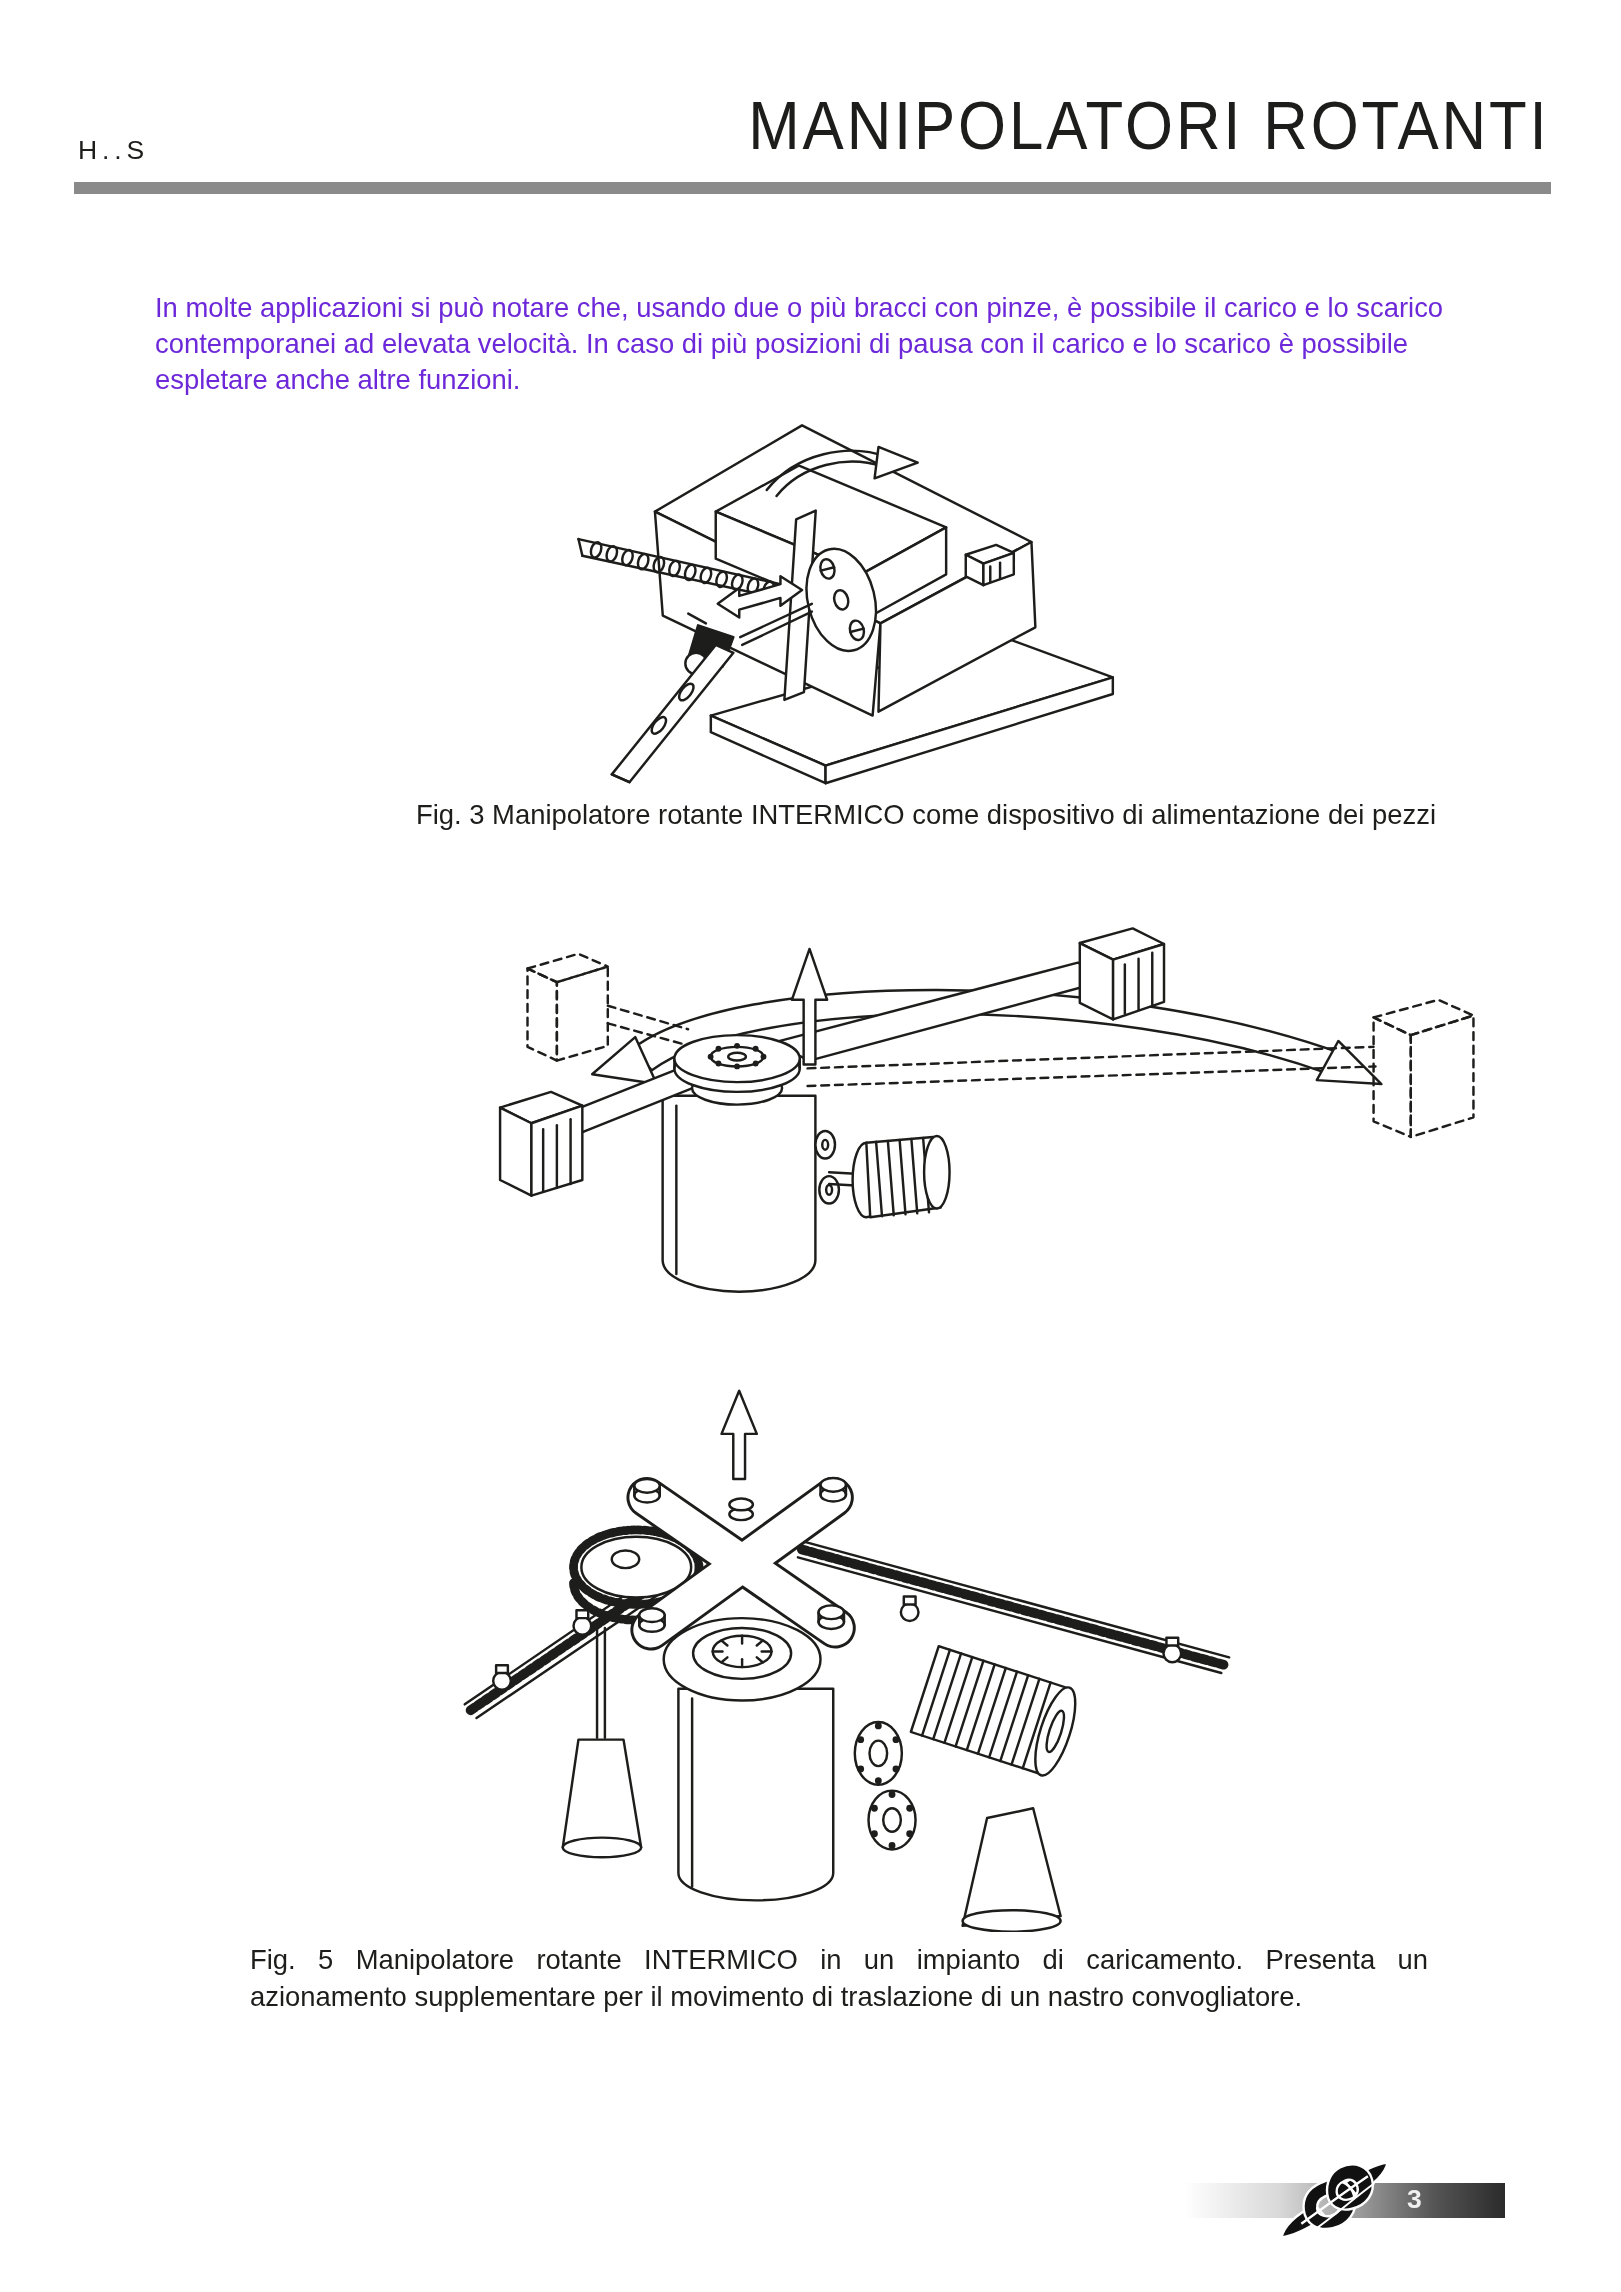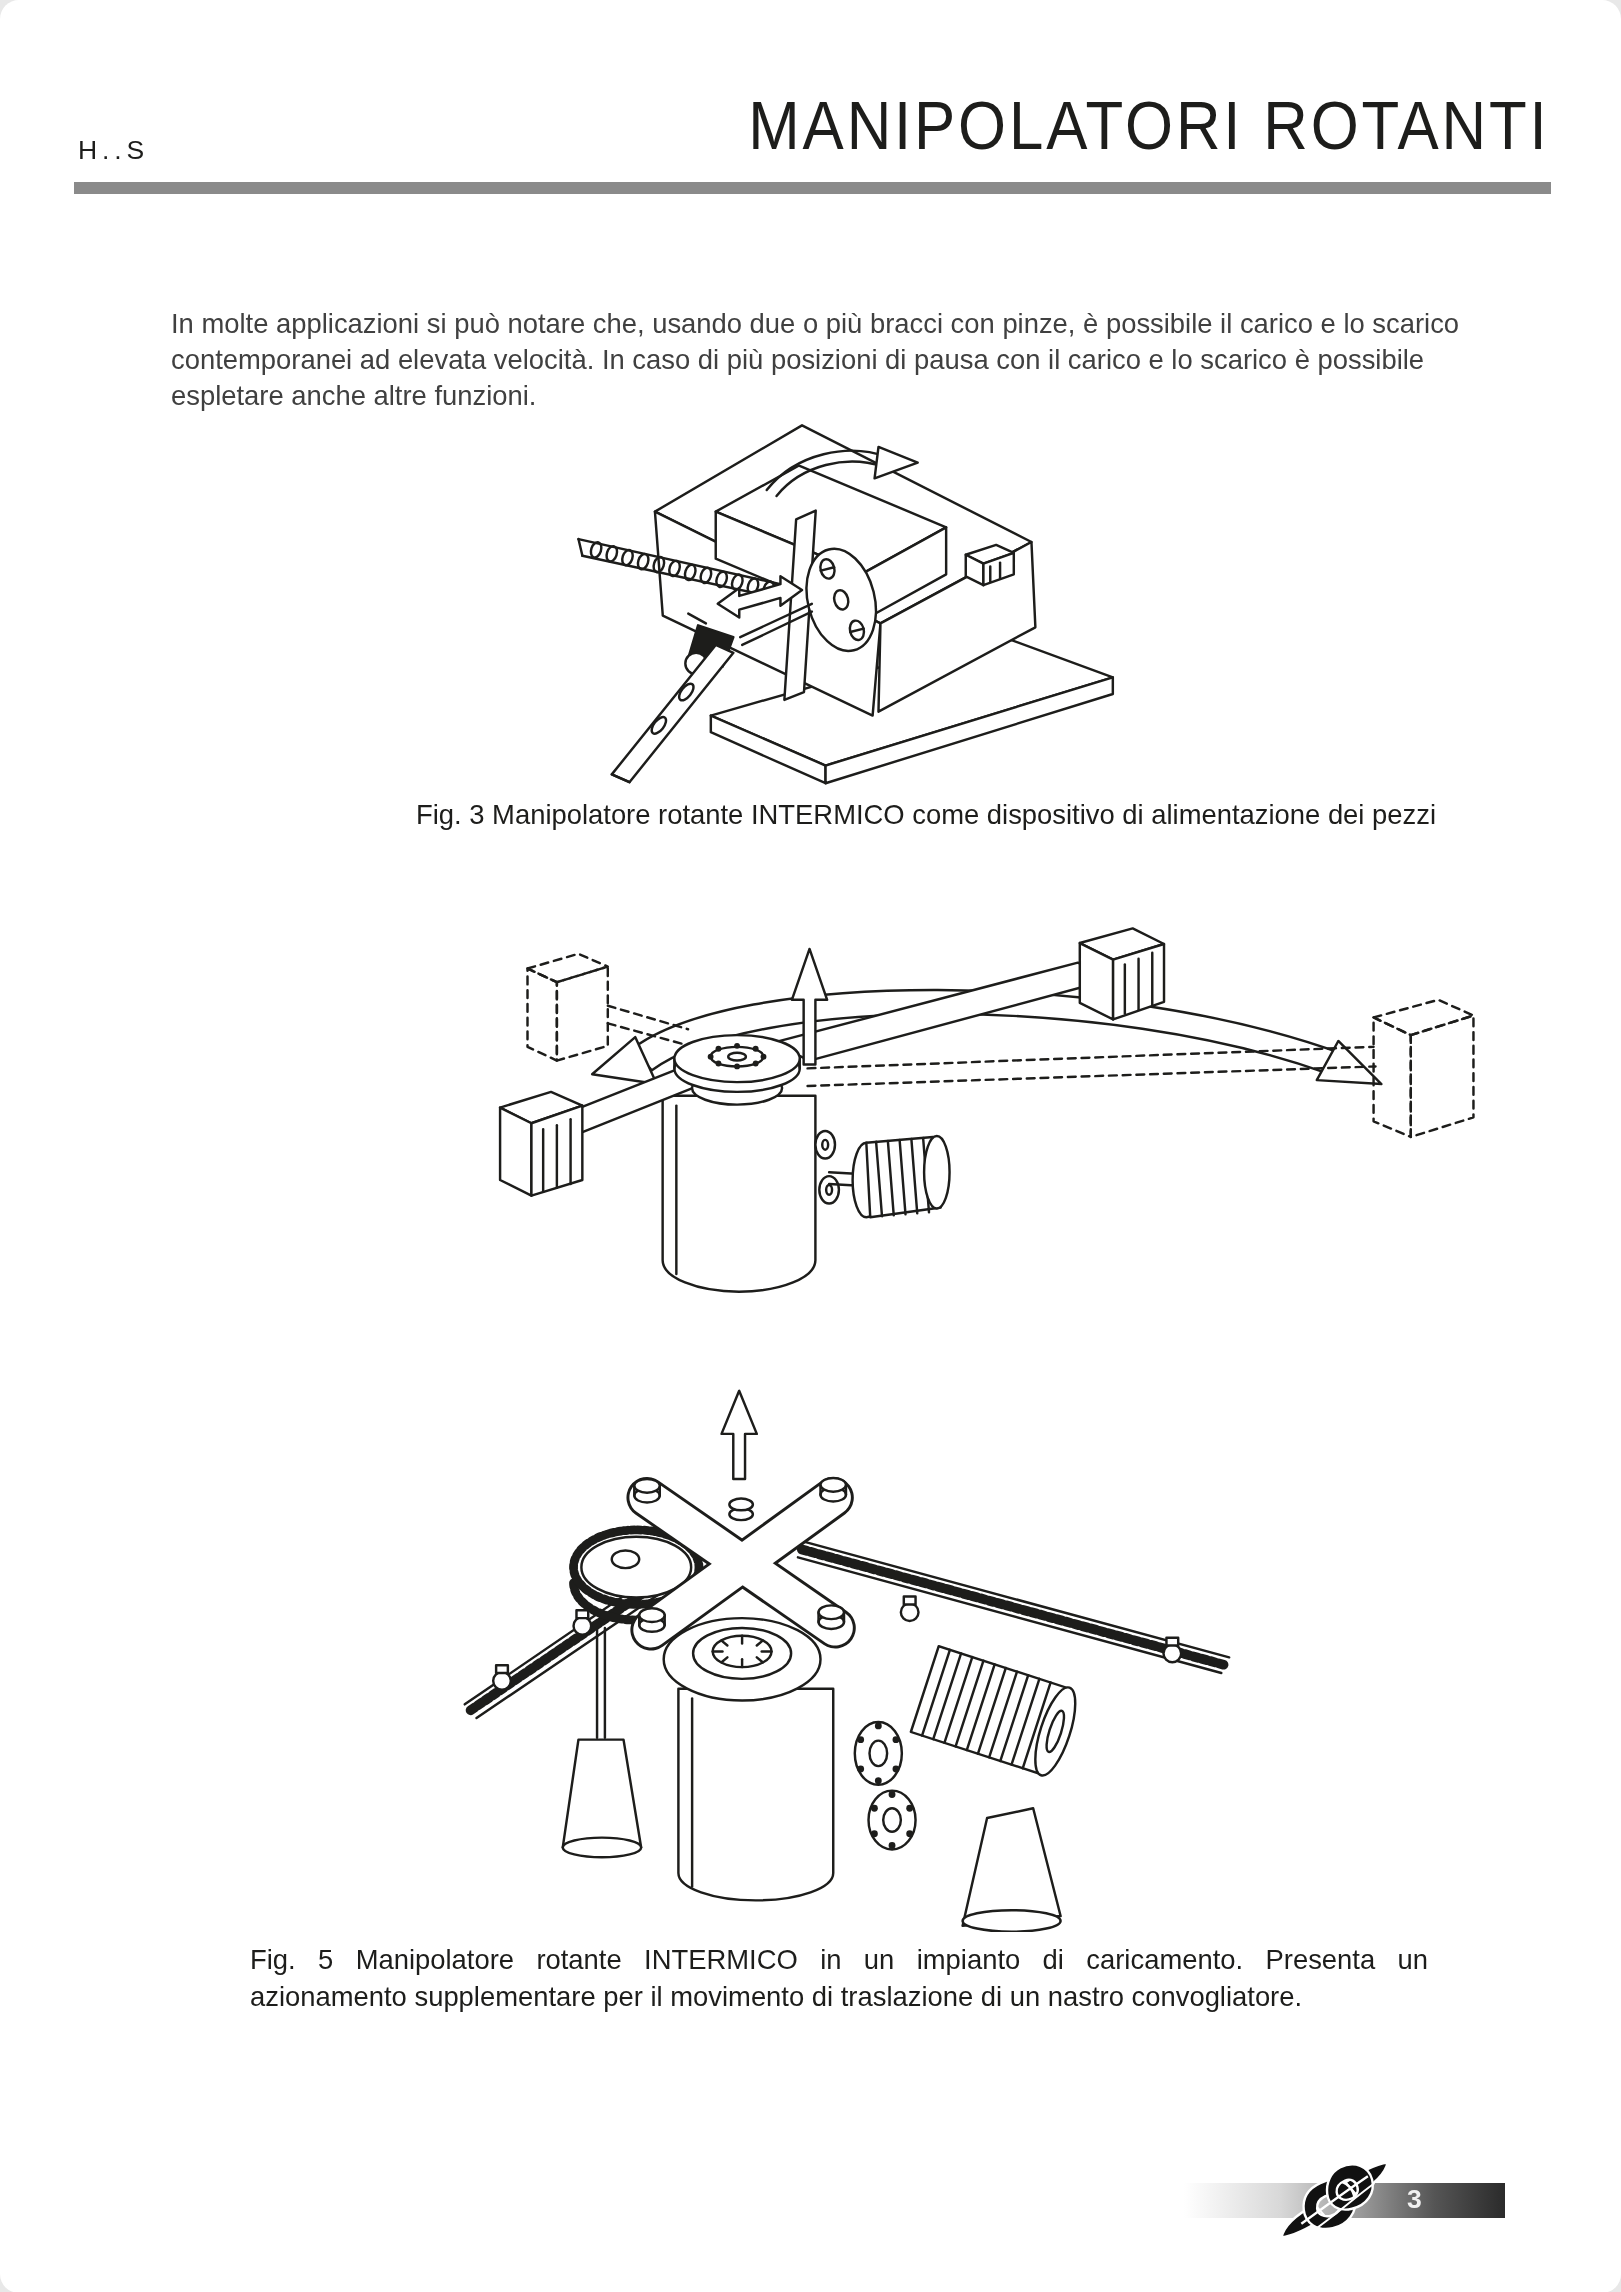--- a/index.html
+++ b/index.html
@@ -4,21 +4,20 @@
 <style>
   html,body{margin:0;padding:0;background:#e8e8e8;}
   .page{
     position:relative;
     width:1621px;height:2293px;
     background:#ffffff;
     font-family:"Liberation Sans", sans-serif;
     color:#1d1d1b;
     overflow:hidden;
     margin:0 auto;
-    border-radius:19px;
   }
   
   .brand{
     position:absolute;left:78px;top:135px;
     font-size:26.5px;letter-spacing:4.9px;color:#1d1d1b;font-weight:400;
   }
   .page-title{
     position:absolute;right:71px;top:86px;margin:0;
     font-size:63px;font-weight:400;letter-spacing:2.9px;color:#1d1d1b;
     transform:scale(0.98,1.08);transform-origin:right top;white-space:nowrap;
@@ -29,22 +28,22 @@
   }
   
   .section-heading{
     position:absolute;left:76px;top:247px;margin:0;
     font-size:27.4px;font-weight:bold;color:#8b8b8d;letter-spacing:1.5px;
     white-space:nowrap;
   }
   .section-heading .product{letter-spacing:2.9px;margin-left:17.6px;}
   
   .intro{
-    position:absolute;left:155px;top:290px;width:1292px;margin:16px;
-    font-size:27.4px;line-height:36px;color:#404040;
+    position:absolute;left:155px;top:290px;width:1292px;margin:0;
+    font-size:27.4px;line-height:36px;color:#6d28d9;
   }
   
   .fig{position:absolute;}
   .fig svg{display:block;width:100%;height:100%;}
   .fig3{left:549px;top:392px;width:608px;height:402px;}
   .fig4{left:480px;top:851px;width:1039px;height:472px;}
   .fig5{left:453px;top:1365px;width:784px;height:567px;}
   .caption{
     position:absolute;left:250px;margin:0;
     font-size:27.4px;line-height:37px;color:#1d1d1b;text-align:right;

